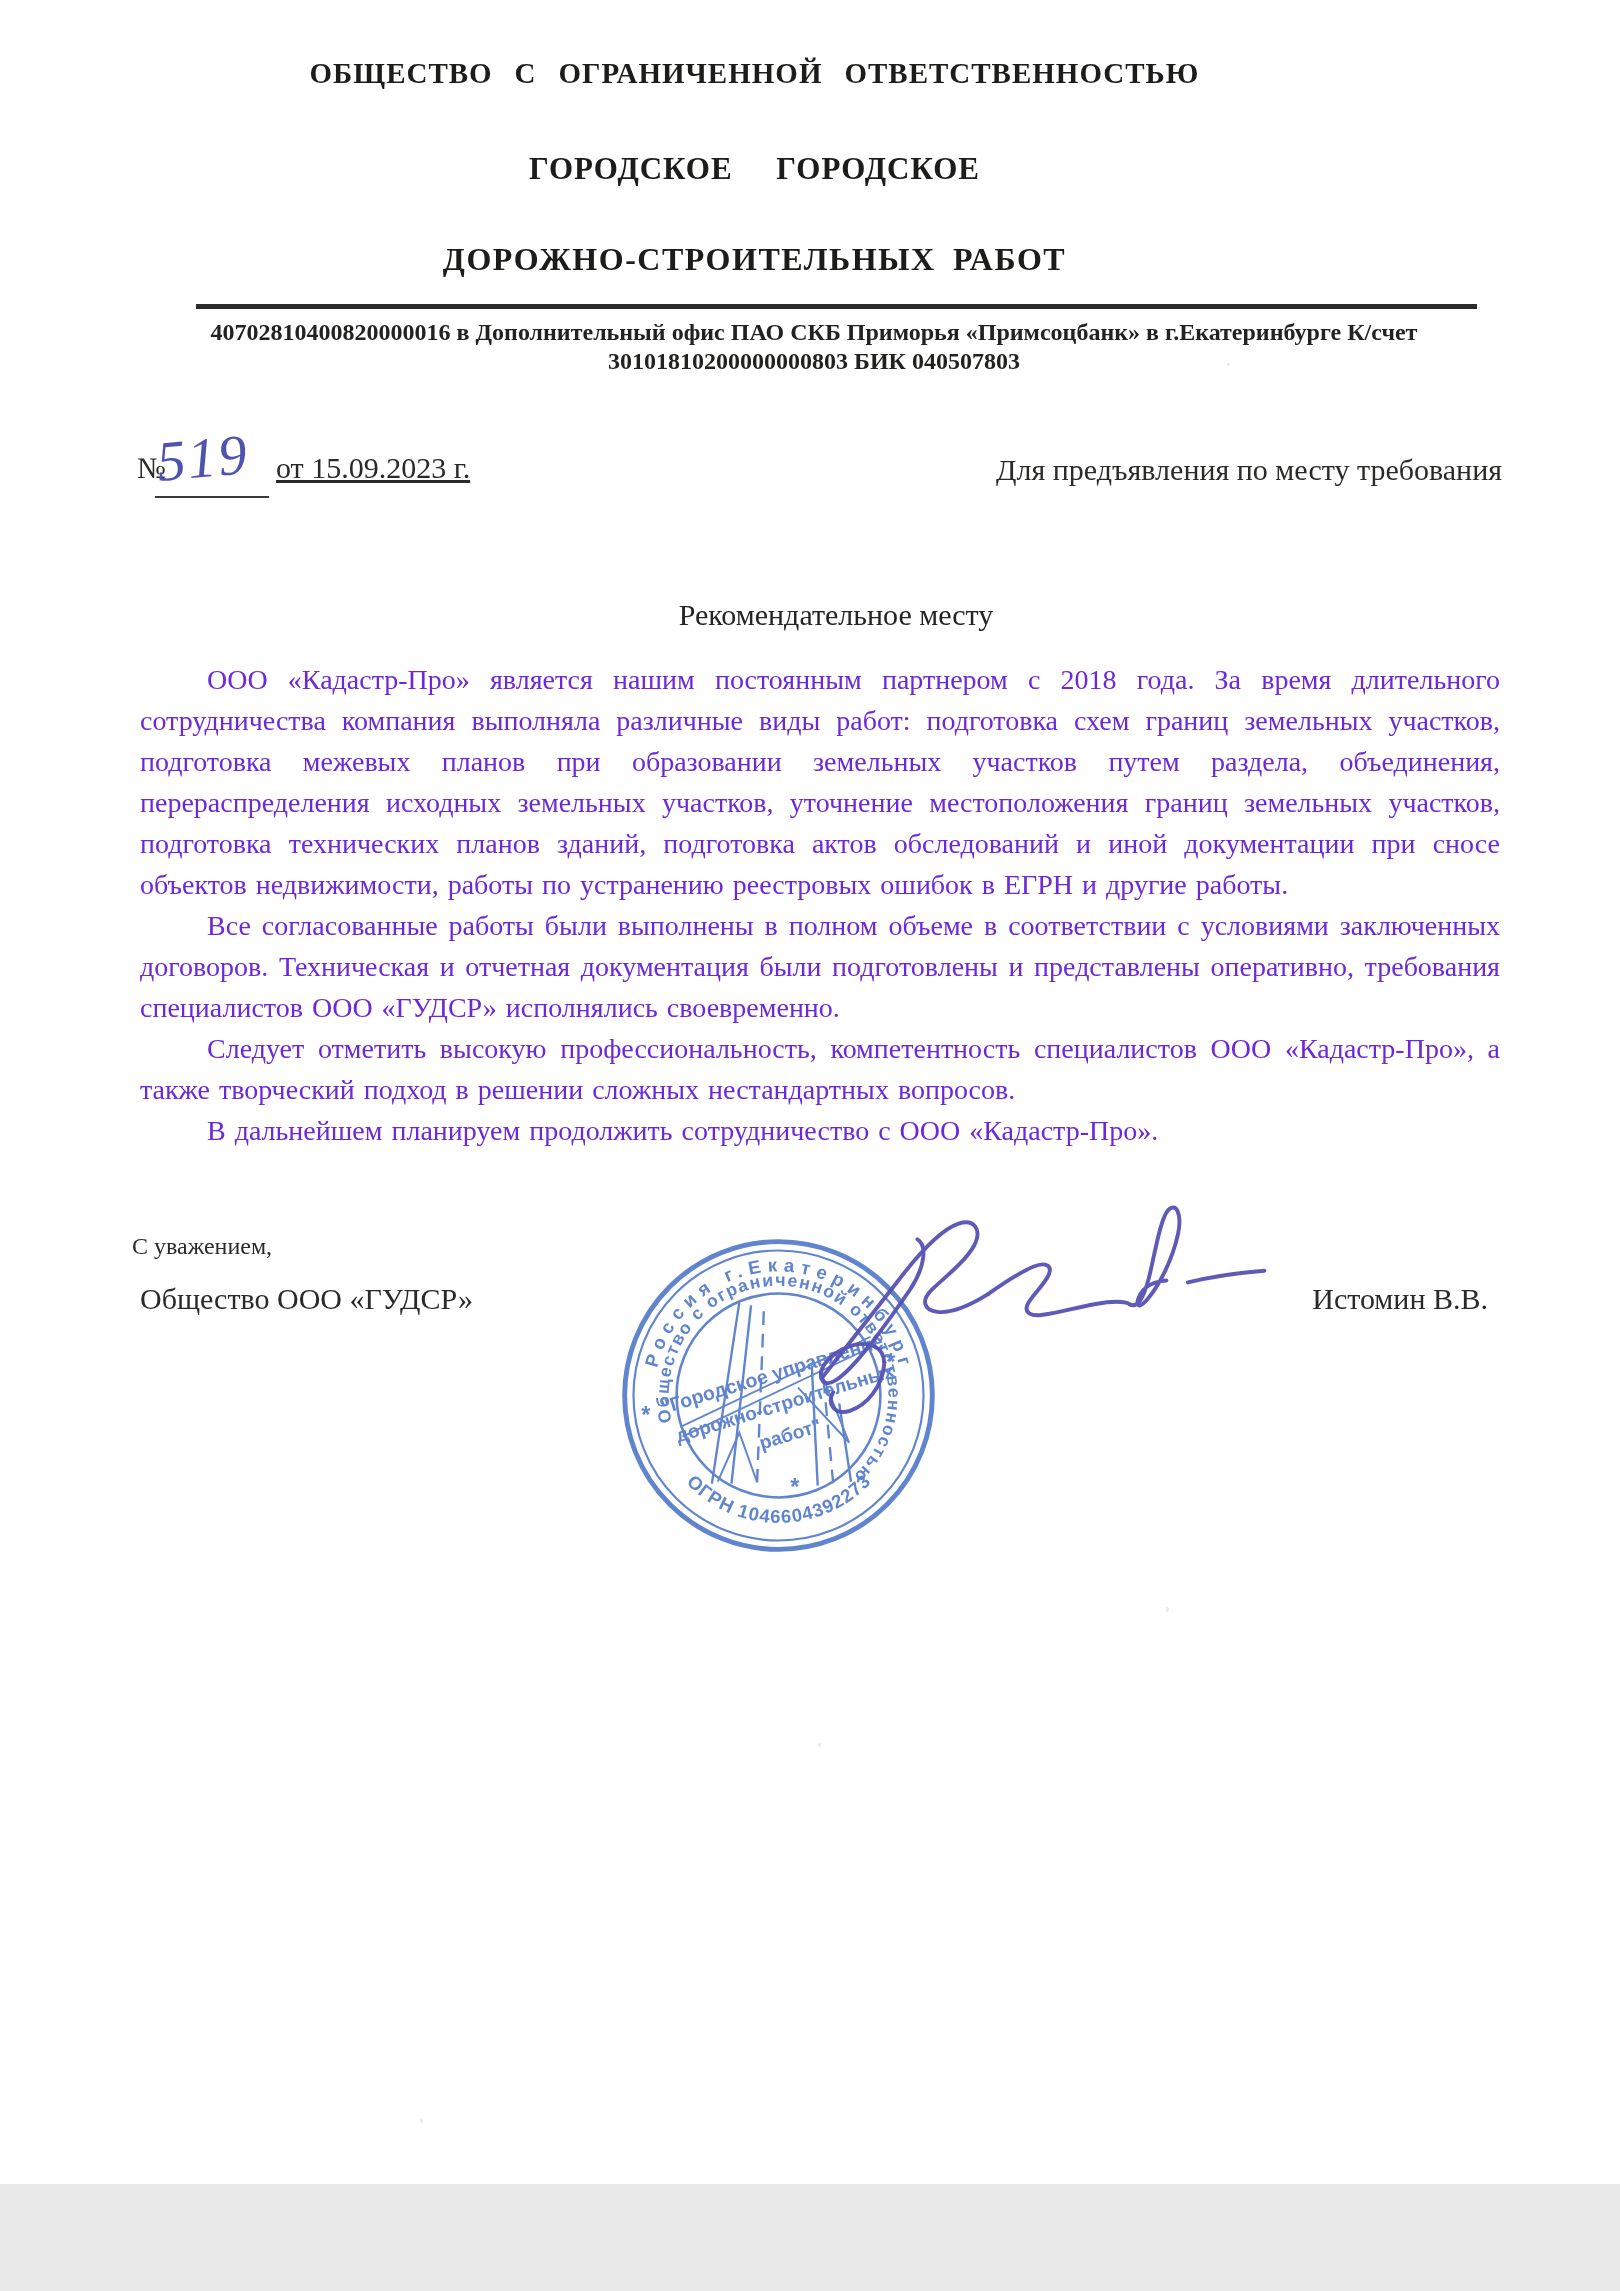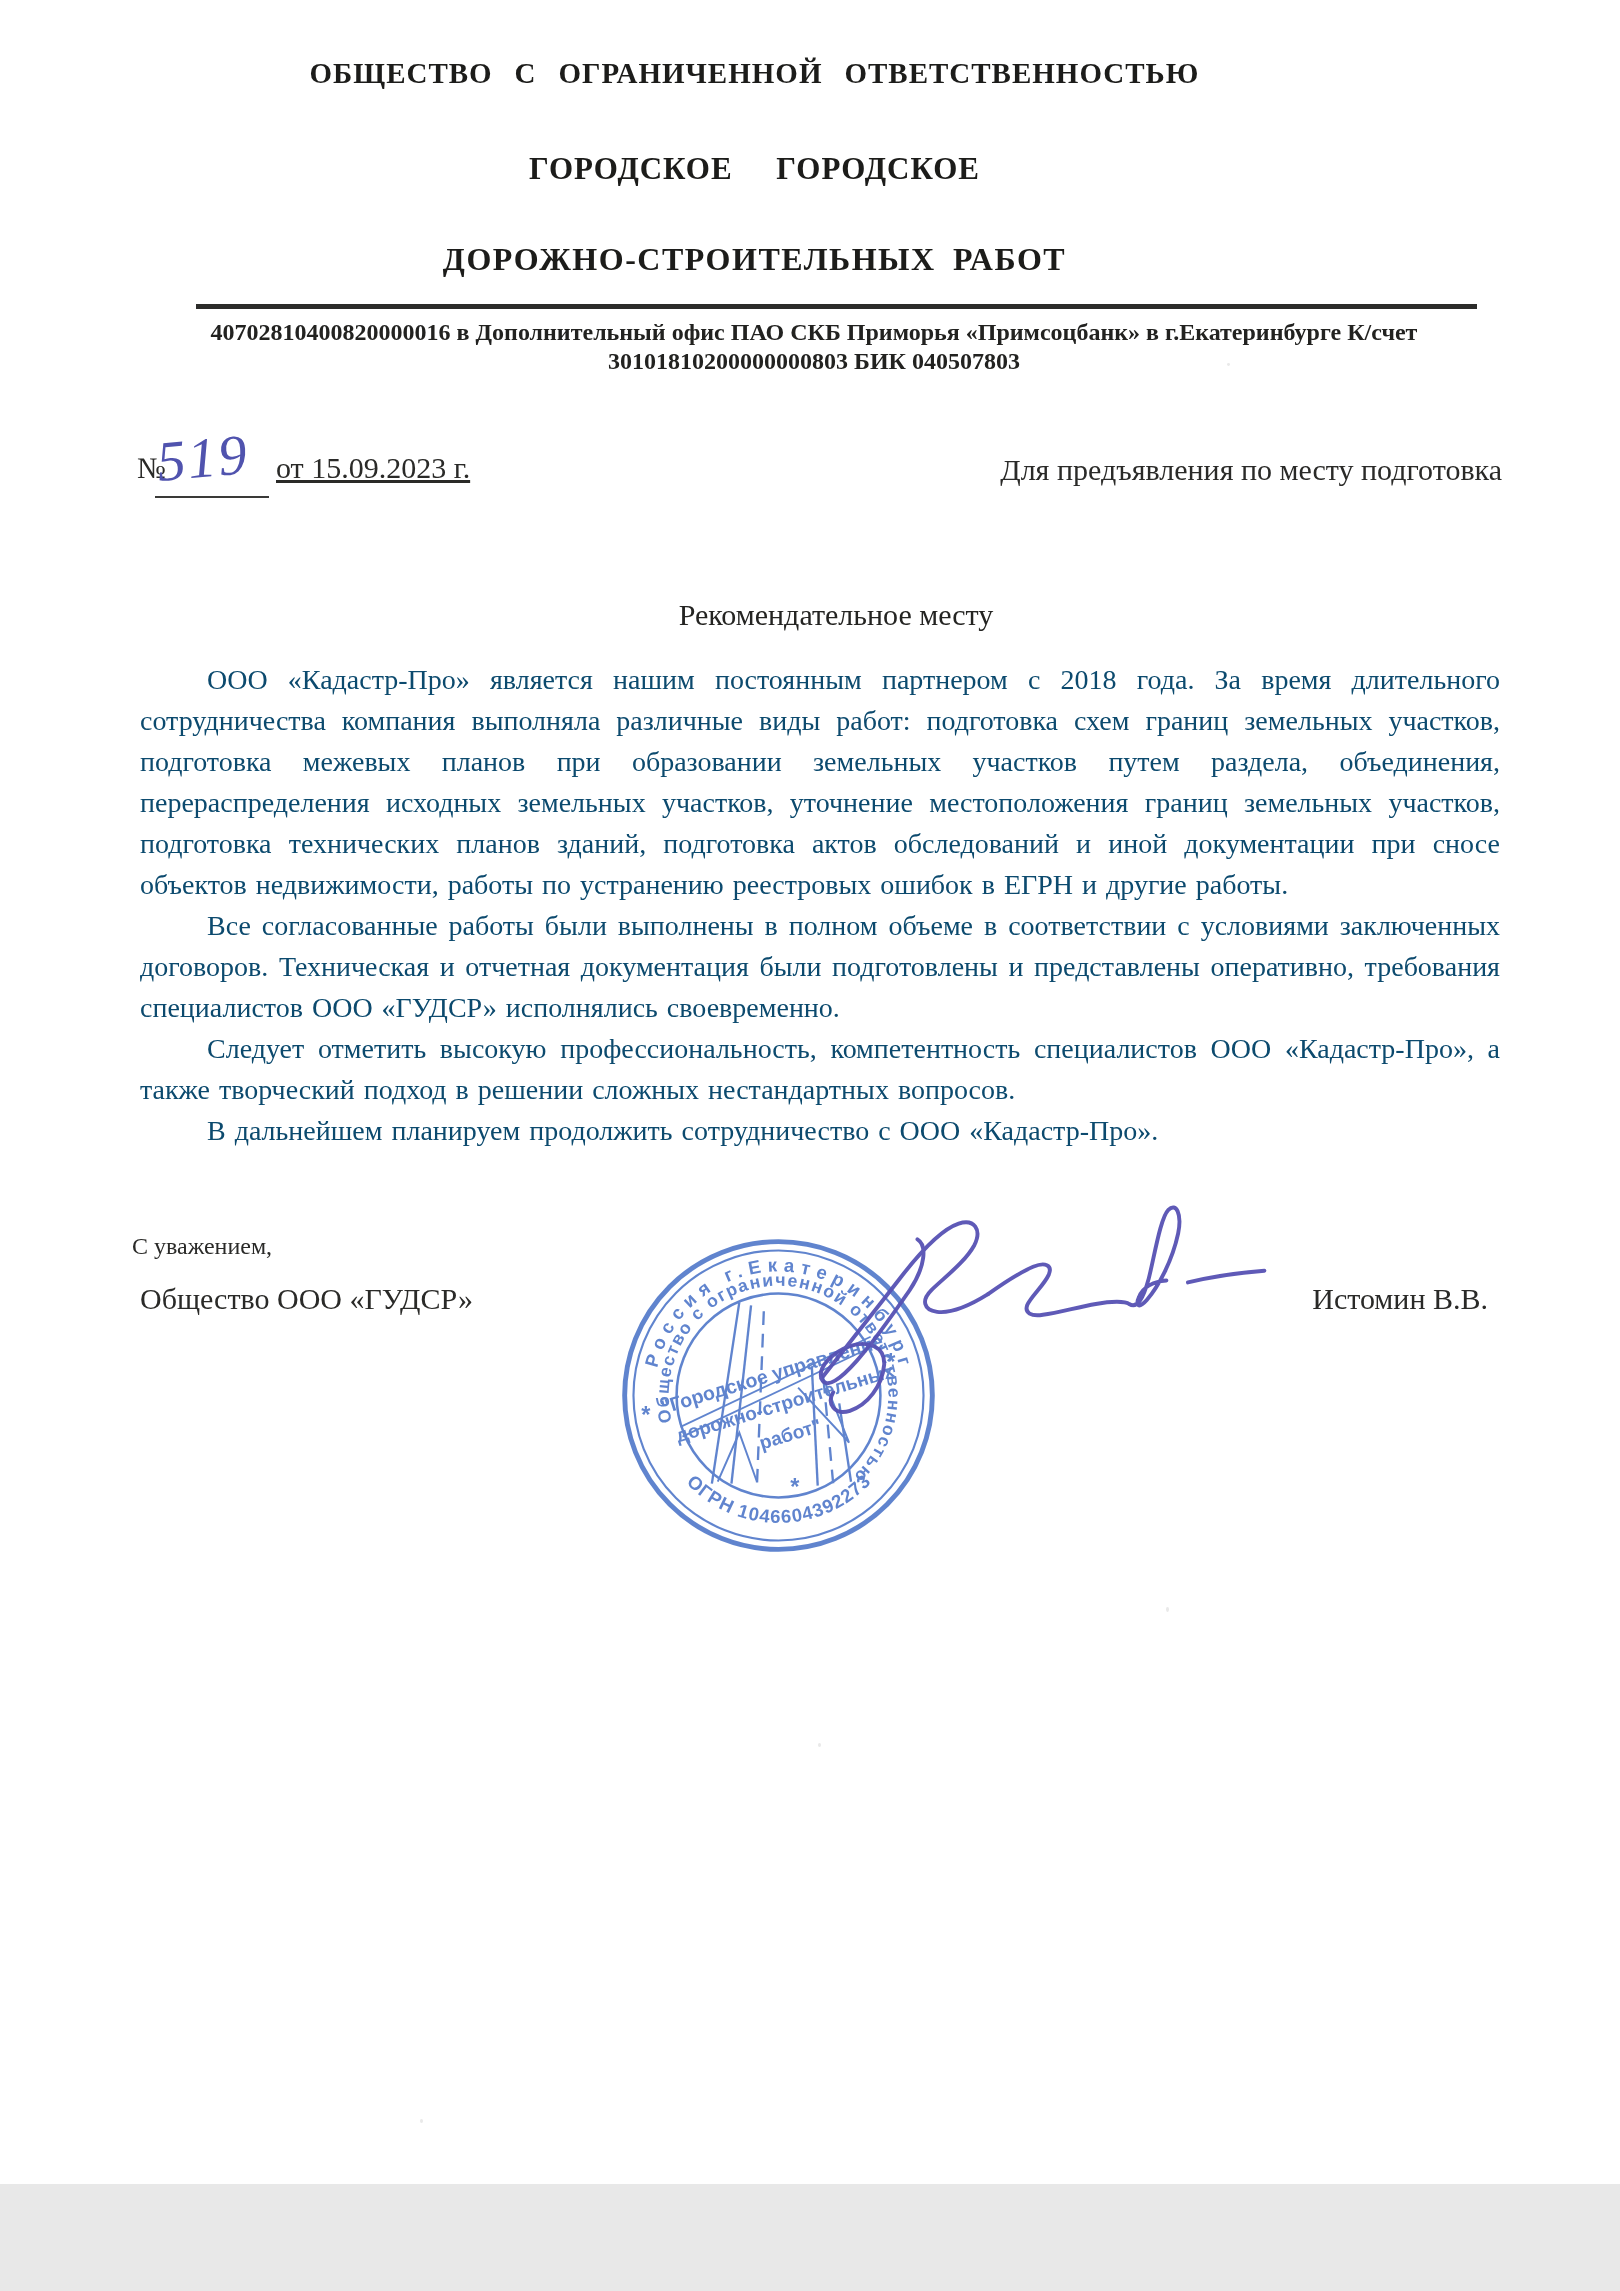--- a/index.html
+++ b/index.html
@@ -42,21 +42,21 @@
   .ref-purpose { position:absolute; right:2px;  top:11.8px; font-size:30px; }
 
   
   .letter-title {
     position:absolute; left:137px; top:598px; width:1367px;
     text-align:center; text-indent:31px; font-size:30px; color:#242422;
   }
   .letter-body {
     position:absolute; left:140px; top:659px; width:1360px;
     font-size:28px; line-height:41px; text-align:justify;
-    word-spacing:2px; color:#0c4a6e;
+    word-spacing:2px; color:#6d28d9;
   }
   .letter-body p { margin:0; text-indent:67px; }
 
   
   .closing-salutation { position:absolute; left:132px; top:1233px; font-size:24px; }
   .closing-position   { position:absolute; left:140px; top:1282px; font-size:30px; }
   .closing-name       { position:absolute; left:140px; top:1282px; width:1348px; text-align:right; font-size:30px; }
 
   
   .stamp-svg     { position:absolute; left:608px; top:1225px; width:341px; height:341px; opacity:0.88; }
@@ -81,21 +81,21 @@
   <div class="letterhead">
     <div>40702810400820000016 в Дополнительный офис ПАО СКБ Приморья «Примсоцбанк» в г.Екатеринбурге К/счет</div>
     <div>30101810200000000803 БИК  040507803</div>
   </div>
 
   <div class="ref-row">
     <span class="ref-number-sign">№</span>
     <span class="ref-underline"></span>
     <span class="ref-number-value">519</span>
     <span class="ref-date">от 15.09.2023 г.</span>
-    <span class="ref-purpose">Для предъявления по месту подготовка</span>
+    <span class="ref-purpose">Для предъявления по месту требования</span>
   </div>
 
   <div class="letter-title">Рекомендательное месту</div>
 
   <div class="letter-body">
     <p>ООО «Кадастр-Про» является нашим постоянным партнером с 2018 года. За время длительного сотрудничества компания выполняла различные виды работ: подготовка схем границ земельных участков, подготовка межевых планов при образовании земельных участков путем раздела, объединения, перераспределения исходных земельных участков, уточнение местоположения границ земельных участков, подготовка технических планов зданий, подготовка актов обследований и иной документации при сносе объектов недвижимости, работы по устранению реестровых ошибок в ЕГРН и другие работы.</p>
     <p>Все согласованные работы были выполнены в полном объеме в соответствии с условиями заключенных договоров. Техническая и отчетная документация были подготовлены и представлены оперативно, требования специалистов ООО «ГУДСР» исполнялись своевременно.</p>
     <p>Следует отметить высокую профессиональность, компетентность специалистов ООО «Кадастр-Про», а также творческий подход в решении сложных нестандартных вопросов.</p>
     <p>В дальнейшем планируем продолжить сотрудничество с ООО «Кадастр-Про».</p>
   </div>

